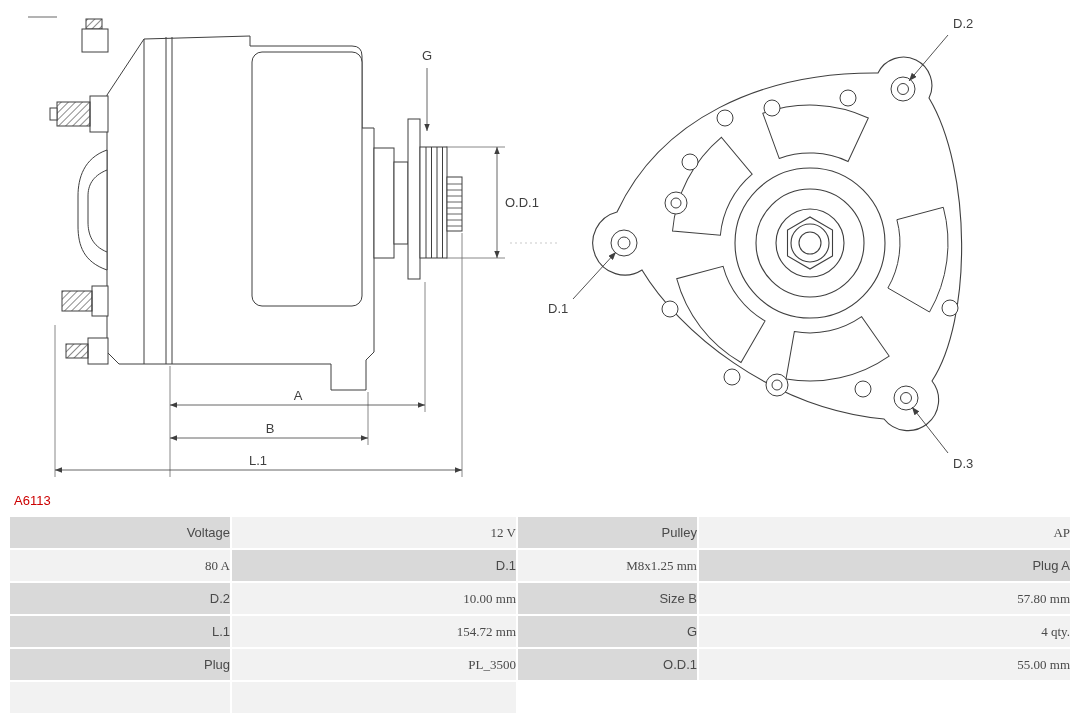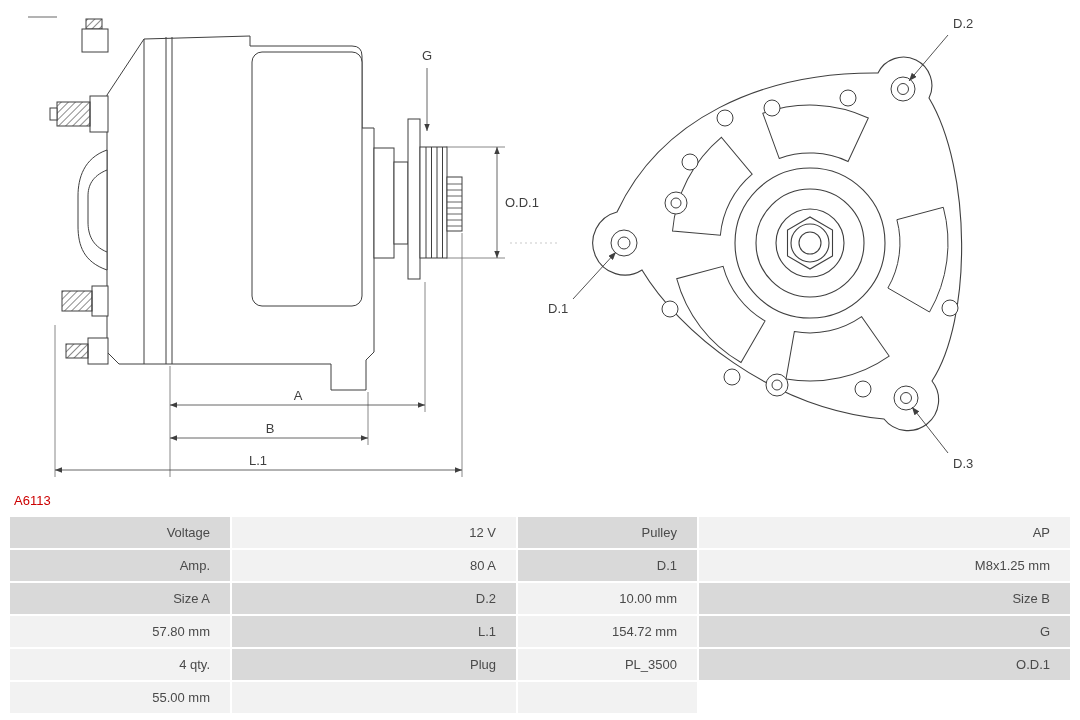--- a/index.html
+++ b/index.html
@@ -19,25 +19,25 @@
   .part-number{
     margin:2px 0 5px 14px; height:22px; line-height:22px;
     font-size:13px; color:var(--accent-red,#c00); font-weight:400;
   }
   .spec-table{
     margin:0 10px; display:grid;
     grid-template-columns:220px 284px 179px 1fr;
     gap:2px; background:#fff;
   }
   .cell{
-    height:31px; line-height:31px; font-size:13px; padding:0 20px;
+    height:31px; line-height:31px; font-size:13px; padding:0 0;
     text-align:right; white-space:nowrap; overflow:hidden;
   }
   .cell.label{background:var(--label-cell-bg,#d9d9d9);}
-  .cell.value{background:var(--value-cell-bg,#f2f2f2);}
+  .cell.value{background:var(--value-cell-bg,#f2f2f2);font-family:Liberation Serif, serif;}
   .cell.muted{background:var(--value-cell-bg,#f2f2f2);}
   text{font-family:"Liberation Sans", sans-serif; font-size:13px; fill:#3f3f3f;}
 </style>
 </head>
 <body>
 
 <div class="drawing-area">
 <svg width="1080" height="488" viewBox="0 0 1080 488">
   <defs>
     <pattern id="hatch" width="5" height="5" patternUnits="userSpaceOnUse" patternTransform="rotate(45)">
@@ -187,26 +187,25 @@
 
 <div class="part-number">A6113</div>
 
 <div class="spec-table">
 
   <div class="cell label">Voltage</div>
   <div class="cell value">12 V</div>
   <div class="cell label">Pulley</div>
   <div class="cell value">AP</div>
 
-  <div class="cell label">Amp.</div>
   <div class="cell value">80 A</div>
   <div class="cell label">D.1</div>
   <div class="cell value">M8x1.25 mm</div>
 
-  <div class="cell label">Size A</div>
+  <div class="cell label">Plug A</div>
   <div class="cell label">D.2</div>
   <div class="cell value">10.00 mm</div>
 
   <div class="cell label">Size B</div>
   <div class="cell value">57.80 mm</div>
   <div class="cell label">L.1</div>
   <div class="cell value">154.72 mm</div>
 
   <div class="cell label">G</div>
   <div class="cell value">4 qty.</div>

